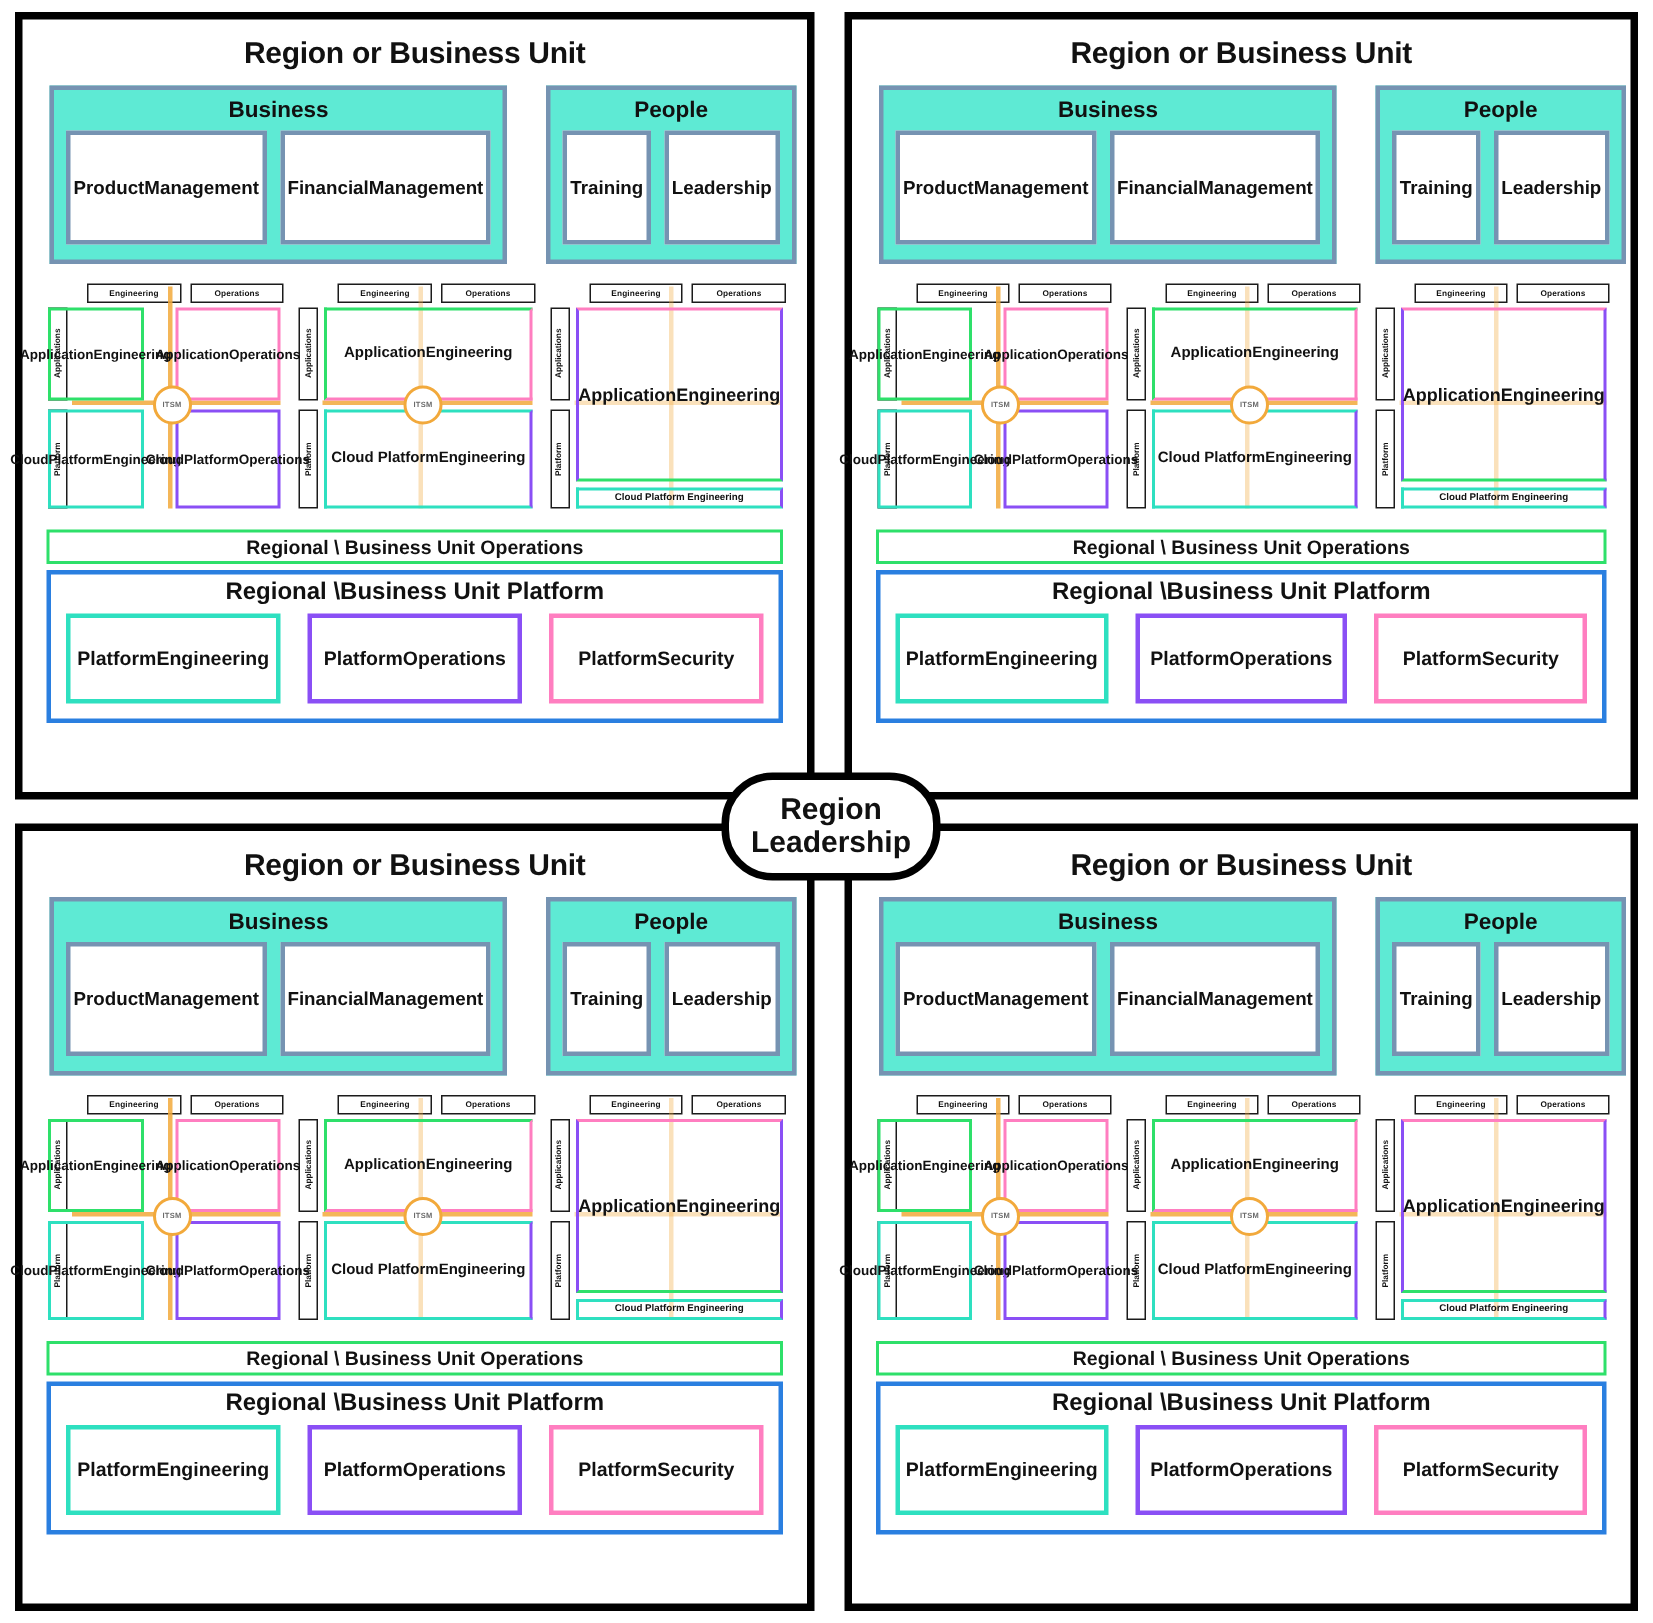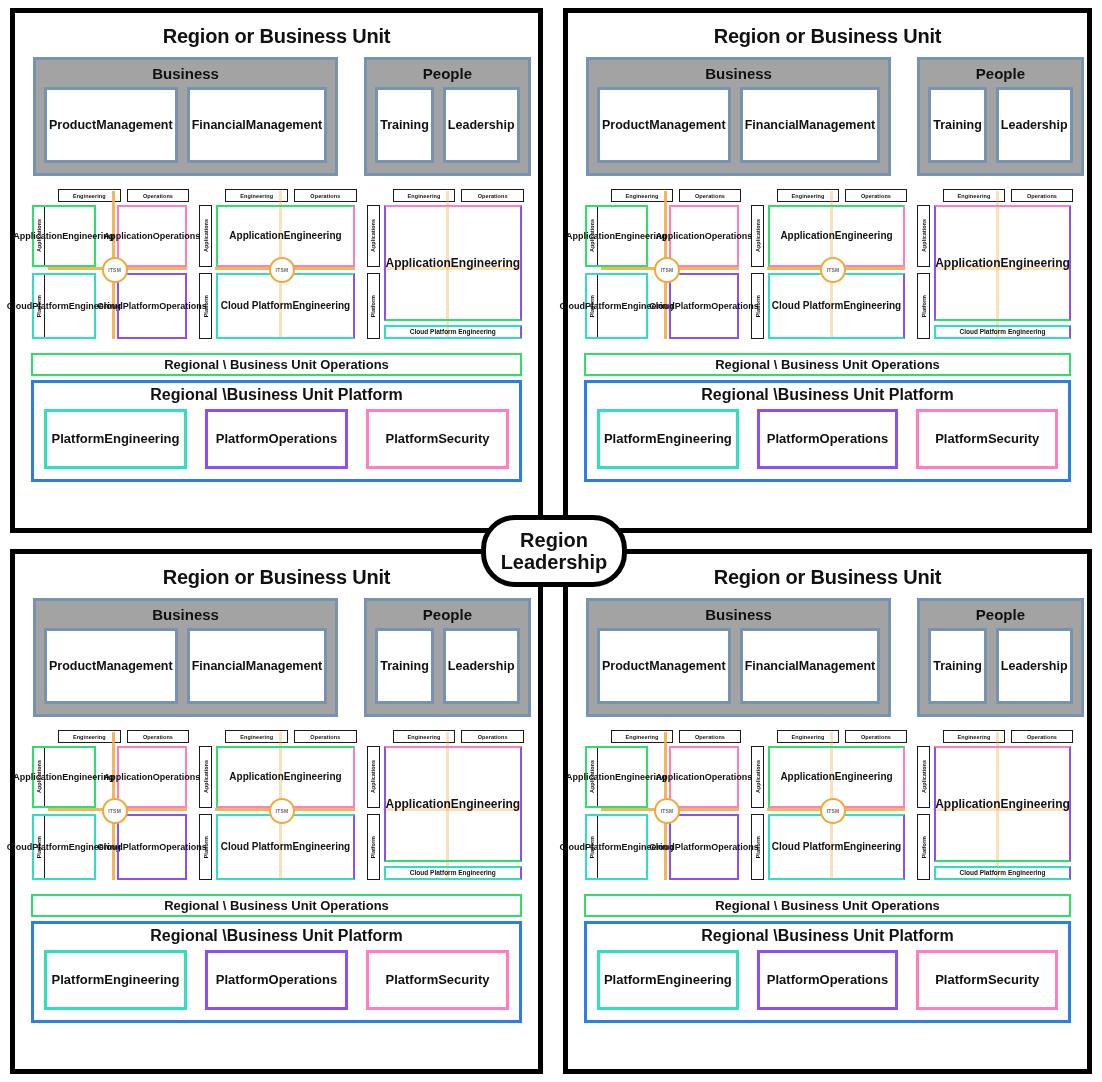--- a/index.html
+++ b/index.html
@@ -42,21 +42,21 @@
 
   
   .bp-row {
     display: flex;
     gap: 26px;
     margin: 9px 18px 0 18px;
   }
   .bp-box {
     box-sizing: border-box;
     border: 3px solid #7693b2;
-    background: #a3a3a3;
+    background: #5eead4;
     flex: 1;
     padding: 5px 8px 10px 8px;
   }
   .bp-title {
     text-align: center;
     font-size: 15px;
     font-weight: bold;
     color: #111111;
     margin-bottom: 5px;
   }

